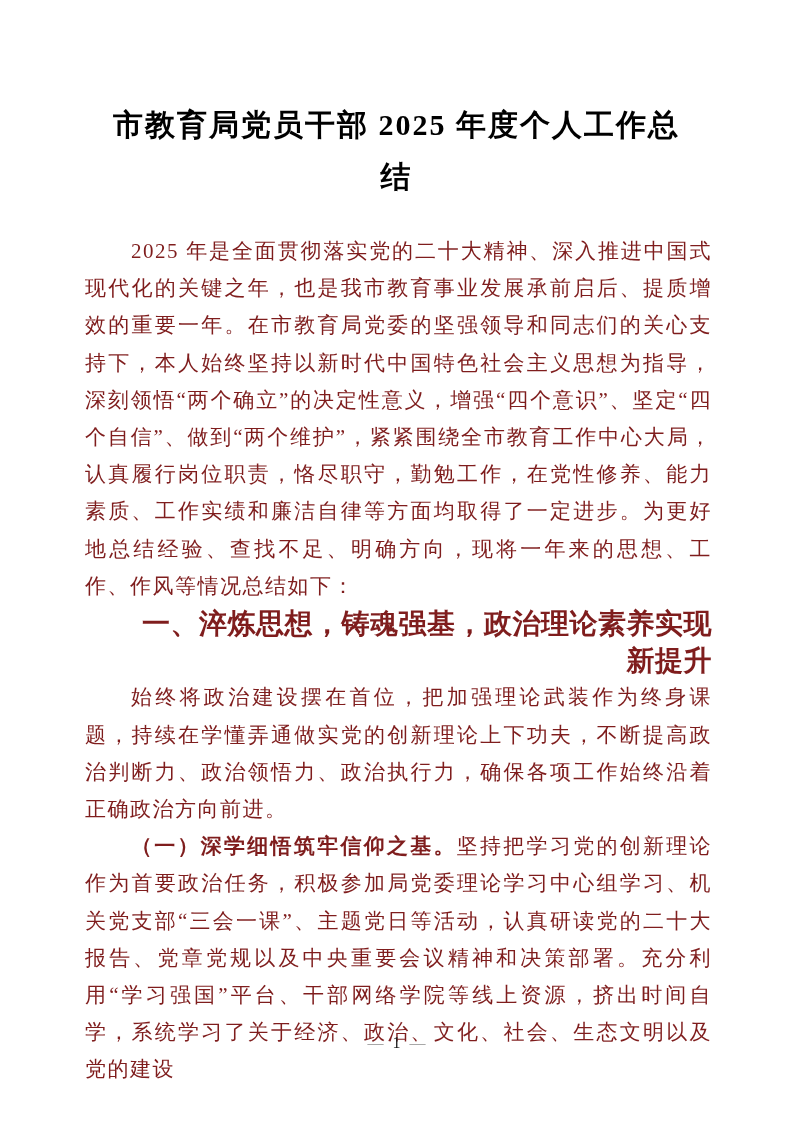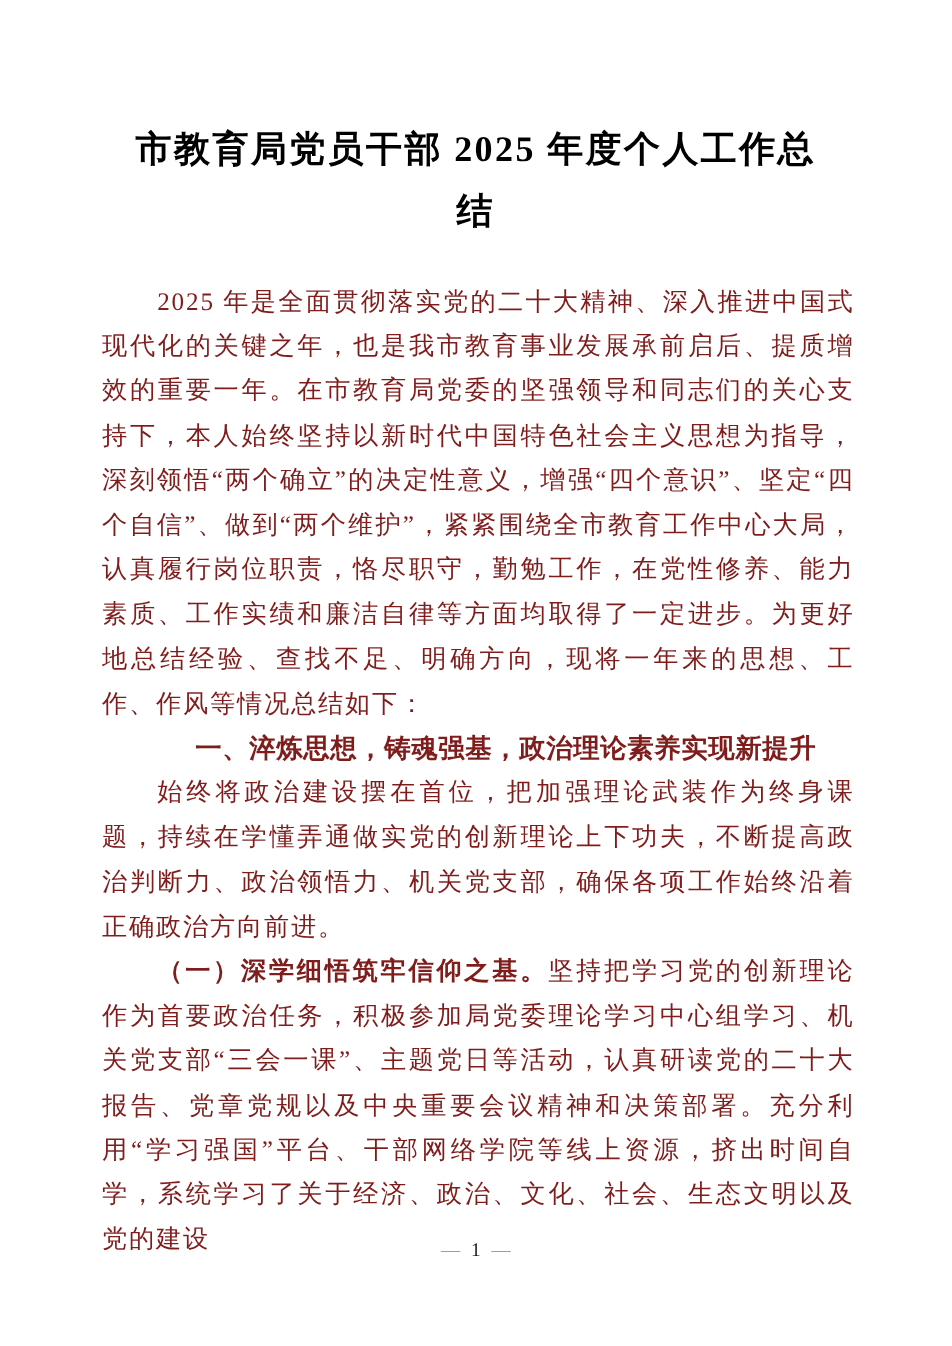--- a/index.html
+++ b/index.html
@@ -38,24 +38,24 @@
     margin: 0;
     padding: 0;
     text-indent: 46px;
   }
   .section-heading {
     margin: 0;
     padding: 0;
     text-indent: 44px;
     font-family: "Liberation Sans", sans-serif;
     font-weight: bold;
-    font-size: 22px;
+    font-size: 28px;
     line-height: 37.2px;
     letter-spacing: 0.5px;
-    text-align: center;
+    text-align: right;
   }
   .sub-lead {
     font-weight: bold;
     margin-top: 48px;
   }
   .page-footer {
     position: absolute;
     top: 1032px;
     left: 0;
     width: 100%;
@@ -82,21 +82,21 @@
     <div>市教育局党员干部 2025 年度个人工作总</div>
     <div>结</div>
   </div>
 
   <div class="doc-body">
 
     <p>2025 年是全面贯彻落实党的二十大精神、深入推进中国式现代化的关键之年，也是我市教育事业发展承前启后、提质增效的重要一年。在市教育局党委的坚强领导和同志们的关心支持下，本人始终坚持以新时代中国特色社会主义思想为指导，深刻领悟“两个确立”的决定性意义，增强“四个意识”、坚定“四个自信”、做到“两个维护”，紧紧围绕全市教育工作中心大局，认真履行岗位职责，恪尽职守，勤勉工作，在党性修养、能力素质、工作实绩和廉洁自律等方面均取得了一定进步。为更好地总结经验、查找不足、明确方向，现将一年来的思想、工作、作风等情况总结如下：</p>
 
     <p class="section-heading">一、淬炼思想，铸魂强基，政治理论素养实现新提升</p>
 
-    <p>始终将政治建设摆在首位，把加强理论武装作为终身课题，持续在学懂弄通做实党的创新理论上下功夫，不断提高政治判断力、政治领悟力、机关党支部，确保各项工作始终沿着正确政治方向前进。</p>
+    <p>始终将政治建设摆在首位，把加强理论武装作为终身课题，持续在学懂弄通做实党的创新理论上下功夫，不断提高政治判断力、政治领悟力、政治执行力，确保各项工作始终沿着正确政治方向前进。</p>
 
     <p><span class="sub-lead">（一）深学细悟筑牢信仰之基。</span><span>坚持把学习党的创新理论作为首要政治任务，积极参加局党委理论学习中心组学习、机关党支部“三会一课”、主题党日等活动，认真研读党的二十大报告、党章党规以及中央重要会议精神和决策部署。充分利用“学习强国”平台、干部网络学院等线上资源，挤出时间自学，系统学习了关于经济、政治、文化、社会、生态文明以及党的建设</span></p>
 
   </div>
 
   <div class="page-footer">
     <span class="footer-dash">—</span><span class="footer-num">1</span><span class="footer-dash">—</span>
   </div>
 
 </div>

